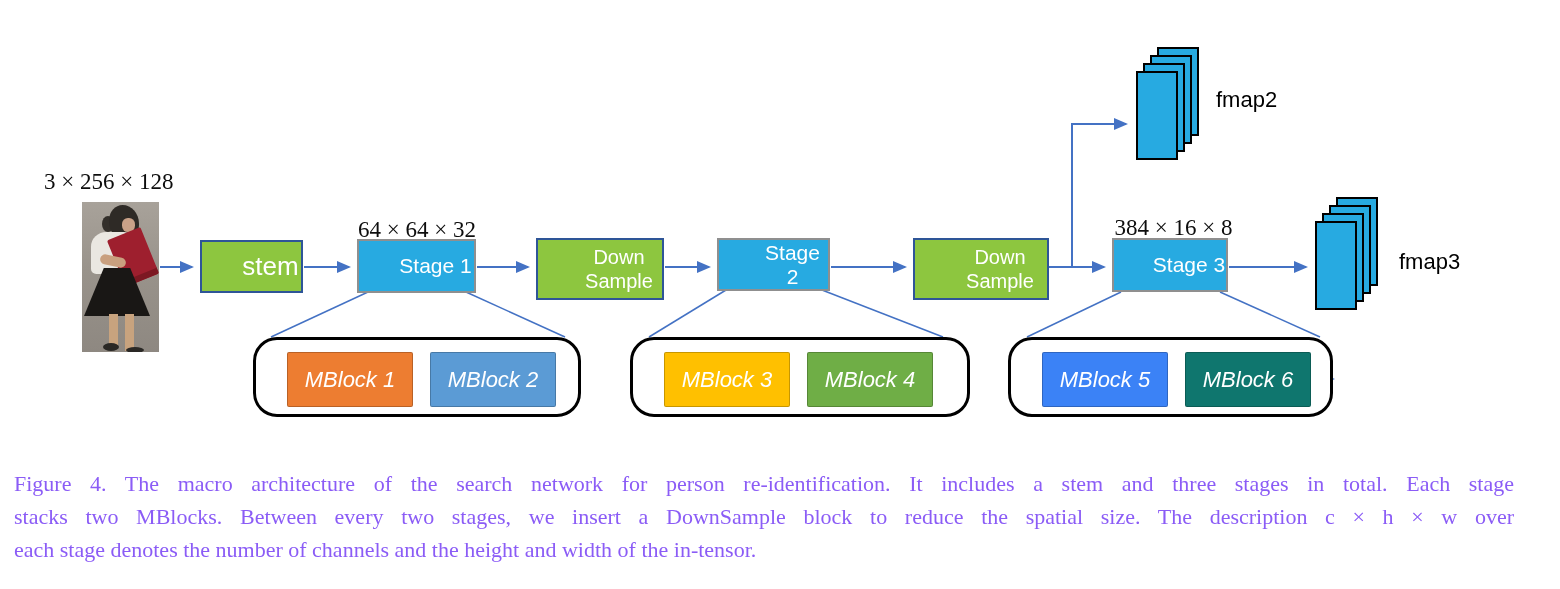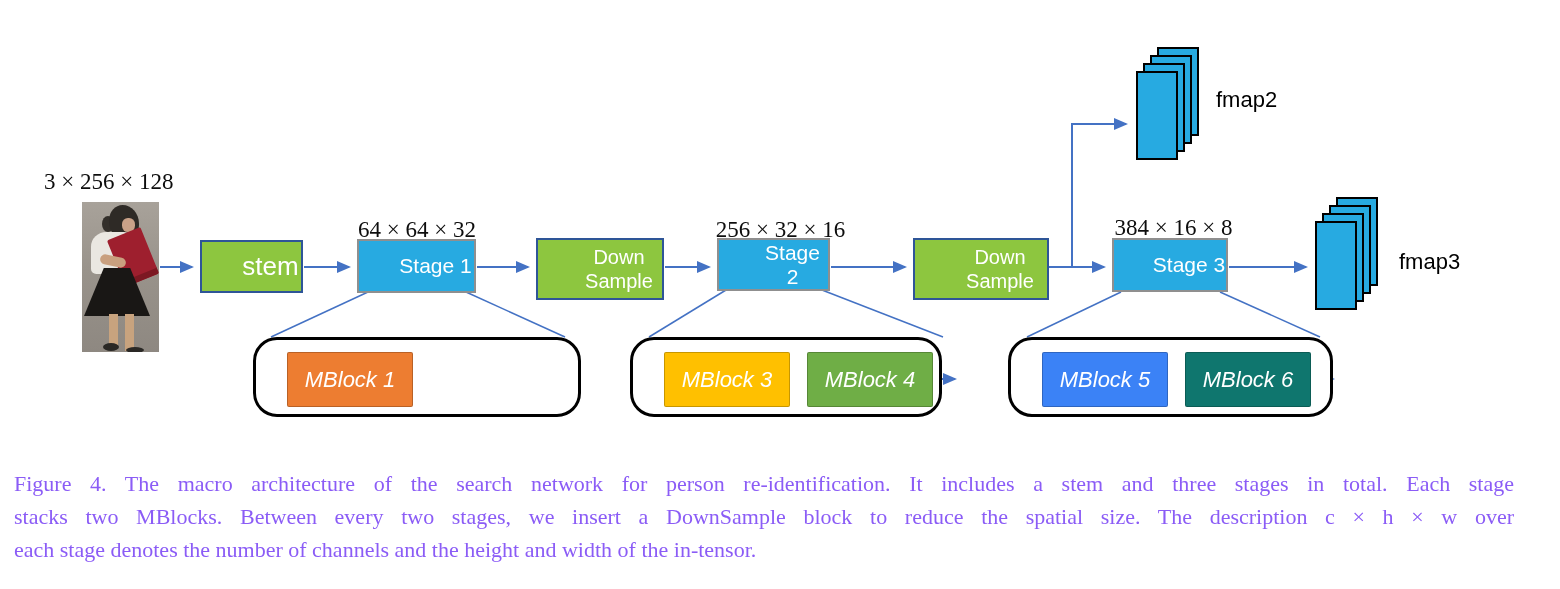--- a/index.html
+++ b/index.html
@@ -38,21 +38,21 @@
   .sheet.s2{left:7px;top:16px;}
   .sheet.s1{left:0;top:24px;}
   .fmap-label{position:absolute;z-index:2;font-size:22px;color:#000;}
   .fmap2-label{left:1216px;top:87px;}
   .fmap3-label{left:1399px;top:249px;}
 
   
   .mgroup{position:absolute;z-index:2;height:80px;border:3px solid #000;border-radius:24px;
           background:#fff;box-sizing:border-box;font-style:italic;}
   .mg1{left:253px;top:337px;width:328px;}
-  .mg2{left:630px;top:337px;width:312px;}
+  .mg2{left:630px;top:337px;width:340px;}
   .mg3{left:1008px;top:337px;width:325px;}
   .mblock{position:absolute;top:12px;height:55px;display:flex;align-items:center;justify-content:center;
           color:#fff;font-size:22px;border:1px solid rgba(0,0,0,0.22);border-radius:2px;box-sizing:border-box;}
   .mb-a{left:31px;width:126px;}
   .mb-b{left:174px;width:126px;}
 
   
   .person{position:absolute;left:82px;top:202px;width:77px;height:150px;z-index:2;overflow:hidden;
           background:linear-gradient(180deg,#a8a29a 0%,#99938b 45%,#8e8881 100%);}
   .person div{position:absolute;}
@@ -134,21 +134,20 @@
     <div class="dims dims-s1">64 × 64 × 32</div>
     <div class="node cyan stage1-box">Stage 1</div>
 
     <div class="node green ds1-box">
       <div>
         <div>Down</div>
         <div>Sample</div>
       </div>
     </div>
 
-    <div class="dims dims-s2">256 × 32 × 16</div>
     <div class="node cyan stage2-box">Stage 2</div>
 
     <div class="node green ds2-box">
       <div>
         <div>Down</div>
         <div>Sample</div>
       </div>
     </div>
 
     <div class="dims dims-s3">384 × 16 × 8</div>
@@ -165,20 +164,21 @@
     <div class="fmap-stack fmap3-stack">
       <div class="sheet s4"></div>
       <div class="sheet s3"></div>
       <div class="sheet s2"></div>
       <div class="sheet s1"></div>
     </div>
     <div class="fmap-label fmap3-label">fmap3</div>
 
     <div class="mgroup mg1">
       <div class="mblock mb-a" style="background-color: rgb(237, 125, 49);">MBlock 1</div>
+      <div class="mblock mb-b" style="background-color: rgb(91, 155, 213);">MBlock 2</div>
     </div>
 
     <div class="mgroup mg2">
       <div class="mblock mb-a" style="background-color: rgb(255, 192, 0);">MBlock 3</div>
       <div class="mblock mb-b" style="background-color: rgb(111, 174, 70);">MBlock 4</div>
     </div>
 
     <div class="mgroup mg3">
       <div class="mblock mb-a" style="background-color: #3b82f6;">MBlock 5</div>
       <div class="mblock mb-b" style="background-color: #0f766e;">MBlock 6</div>

